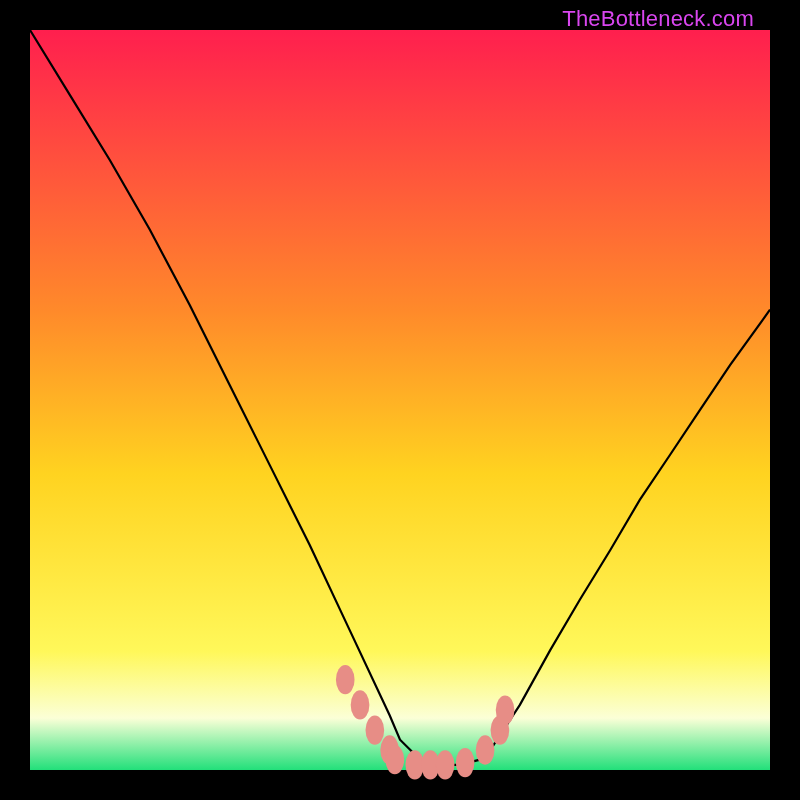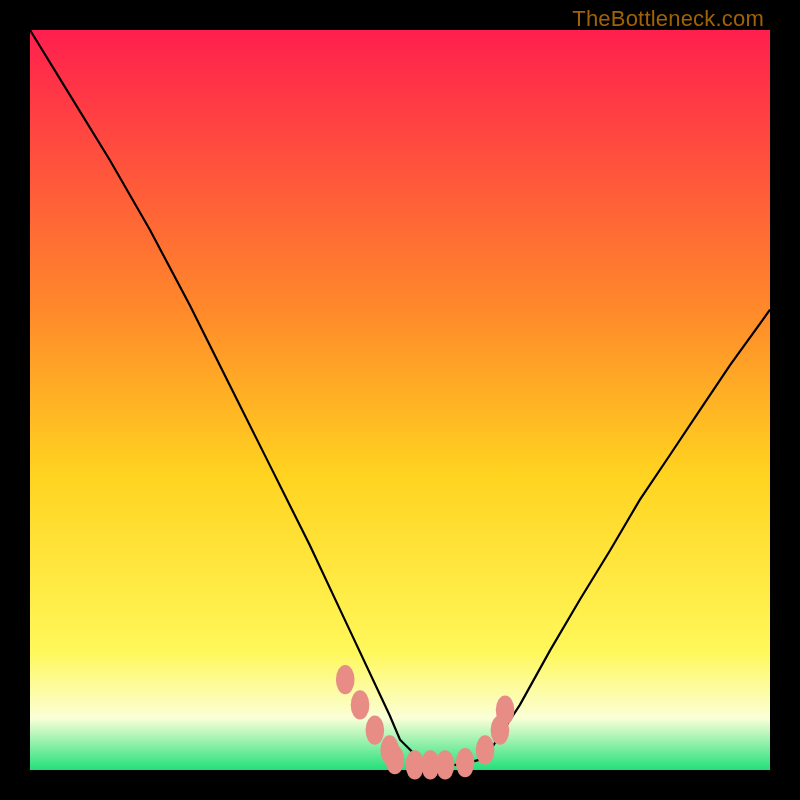--- a/index.html
+++ b/index.html
@@ -30,22 +30,22 @@
     position: absolute;
     left: 0;
     top: 0;
     width: 740px;
     height: 740px;
     overflow: visible;
   }
   .watermark {
     position: absolute;
     top: 6px;
-    right: 36px;
-    color: #a16207;
+    right: 46px;
+    color: #d946ef;
     font-size: 22px;
     letter-spacing: 0.2px;
     user-select: none;
   }
 </style>
 </head>
 <body>
 
 <div class="watermark">TheBottleneck.com</div>
 

